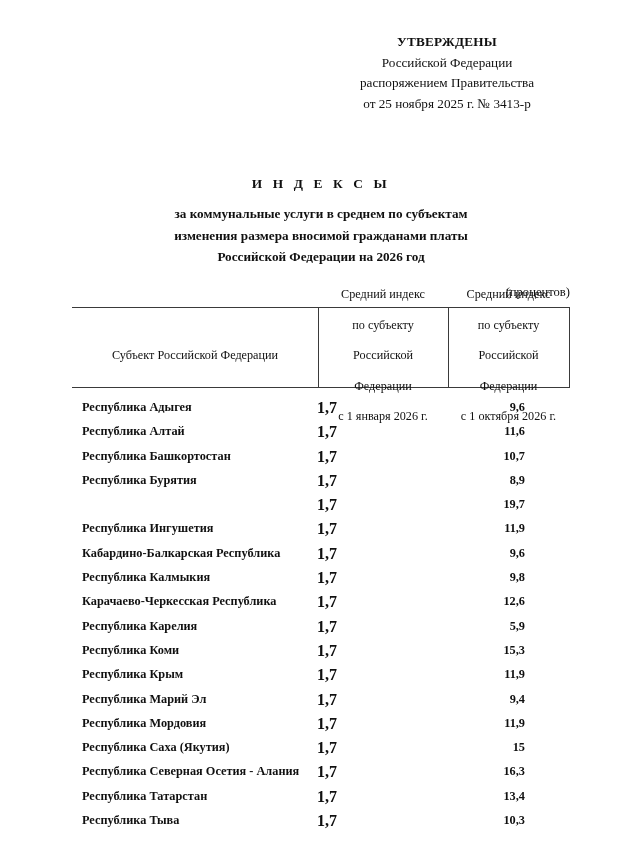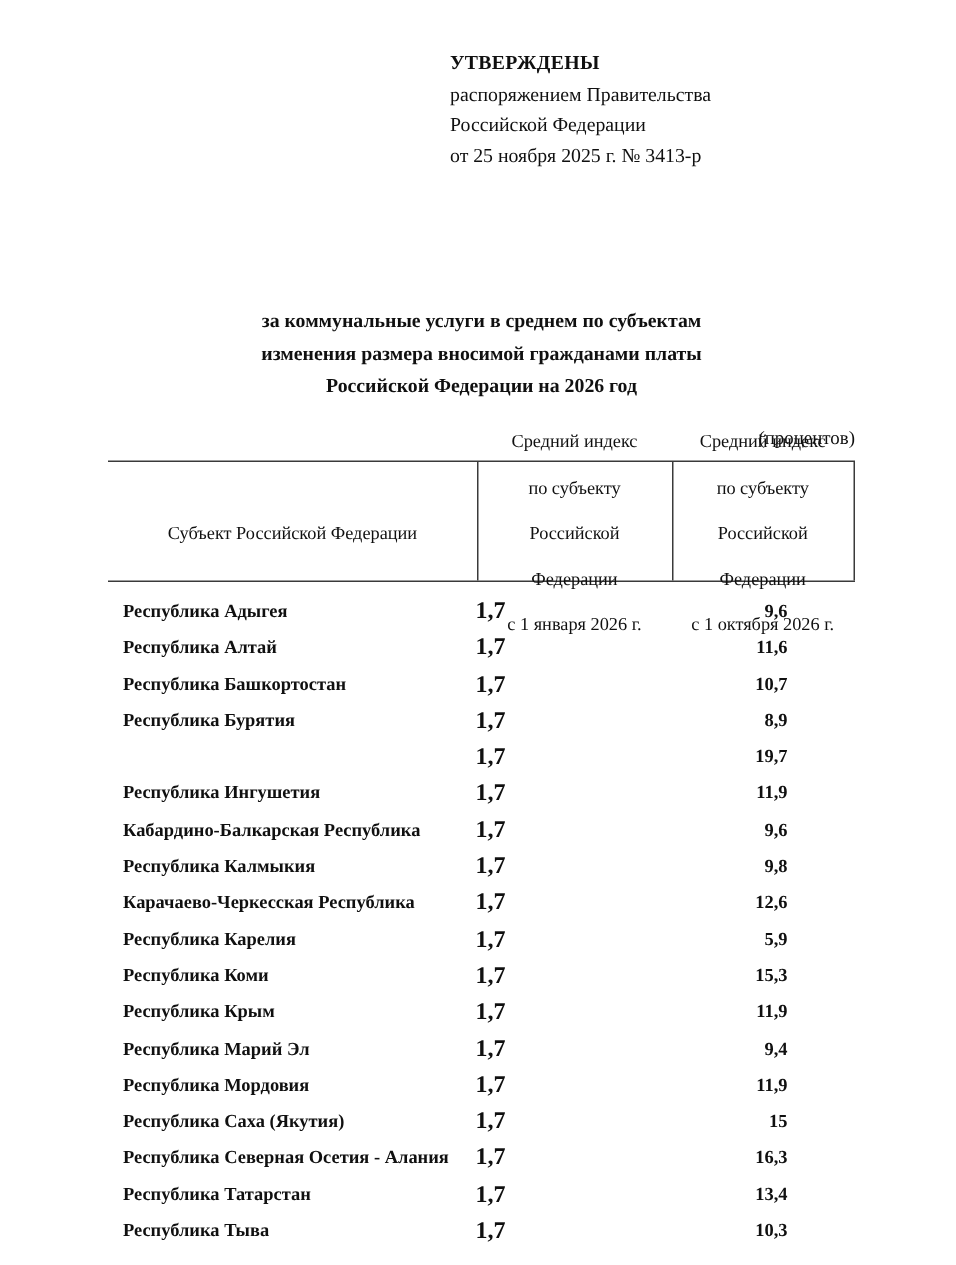--- a/index.html
+++ b/index.html
@@ -19,23 +19,24 @@
   }
 
   .page {
     position: absolute;
     inset: 0;
   }
 
   
   .approval {
     position: absolute;
-    left: 300px;
+    left: 312px;
     top: 32px;
     width: 270px;
+    text-align: center;
     font-size: 13.2px;
     line-height: 20.5px;
   }
   .approval .lead {
     font-weight: bold;
     letter-spacing: 0.2px;
   }
 
   
   .doc-title {
@@ -147,25 +148,26 @@
     line-height: 17px;
   }
 </style>
 </head>
 <body>
 
 <div class="page">
 
   <div class="approval">
     <div class="lead">УТВЕРЖДЕНЫ</div>
+    <div>Российской Федерации</div>
     <div>распоряжением Правительства</div>
-    <div>Российской Федерации</div>
     <div>от 25 ноября 2025 г. № 3413-р</div>
   </div>
 
+  <div class="doc-title">И Н Д Е К С Ы</div>
   <div class="doc-subtitle">
     <div>за коммунальные услуги в среднем по субъектам</div>
     <div>изменения размера вносимой гражданами платы</div>
     <div>Российской Федерации на 2026 год</div>
   </div>
 
   <div class="units">(процентов)</div>
 
   <div class="table">
 

